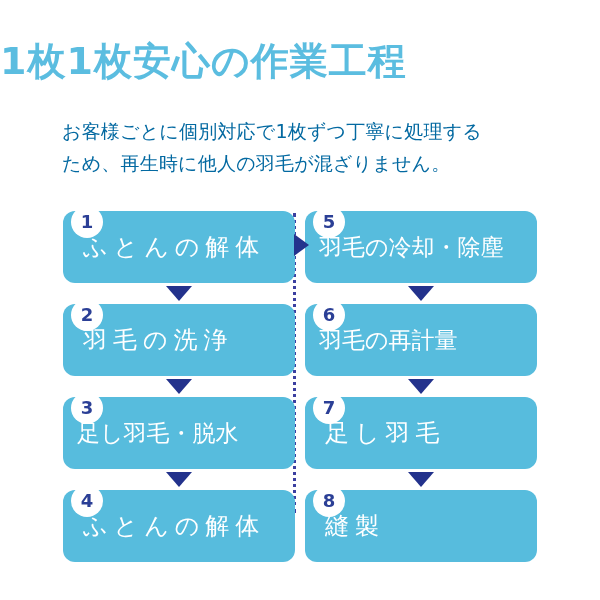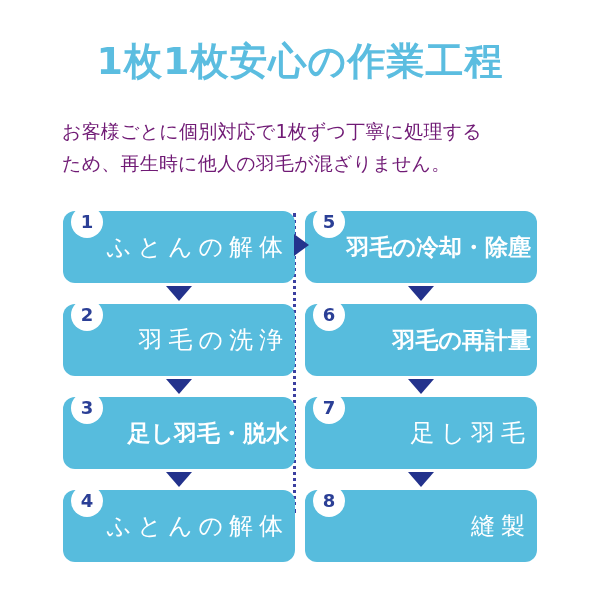--- a/index.html
+++ b/index.html
@@ -21,38 +21,38 @@
     height: 600px;
     box-sizing: border-box;
   }
 
   
   .title {
     position: absolute;
     left: 0;
     top: 38px;
     width: 600px;
-    text-align: center;
+    text-align: left;
     font-size: 38px;
     line-height: 46px;
     font-weight: 700;
     letter-spacing: 1px;
     color: #5bbde0;
     white-space: nowrap;
   }
 
   
   .subtitle {
     position: absolute;
     left: 62px;
     top: 115px;
     width: 485px;
     font-size: 19px;
     line-height: 32px;
-    color: #701a75;
+    color: #0369a1;
     letter-spacing: 0.2px;
   }
   .subtitle div { white-space: nowrap; }
 
   
   .flow {
     position: absolute;
     left: 0;
     top: 0;
     width: 600px;
@@ -77,32 +77,32 @@
     box-sizing: border-box;
   }
   .step:last-child { margin-bottom: 0; }
 
   .step-label {
     position: absolute;
     left: 0;
     right: 0;
     top: 50%;
     transform: translateY(-50%);
-    text-align: right;
+    text-align: left;
     color: #ffffff;
     font-size: 24px;
     line-height: 30px;
     font-weight: 500;
     letter-spacing: 1px;
     padding-left: 14px;
     padding-right: 6px;
     box-sizing: border-box;
     white-space: nowrap;
   }
-  .step-label.wide { letter-spacing: 0px; font-size: 23px; font-weight: bold; }
+  .step-label.wide { letter-spacing: 0px; font-size: 23px; }
   .step-label.spaced { letter-spacing: 6px; padding-left: 20px; }
 
   .badge {
     position: absolute;
     left: 8px;
     top: -5px;
     width: 32px;
     height: 32px;
     border-radius: 50%;
     background: #ffffff;

